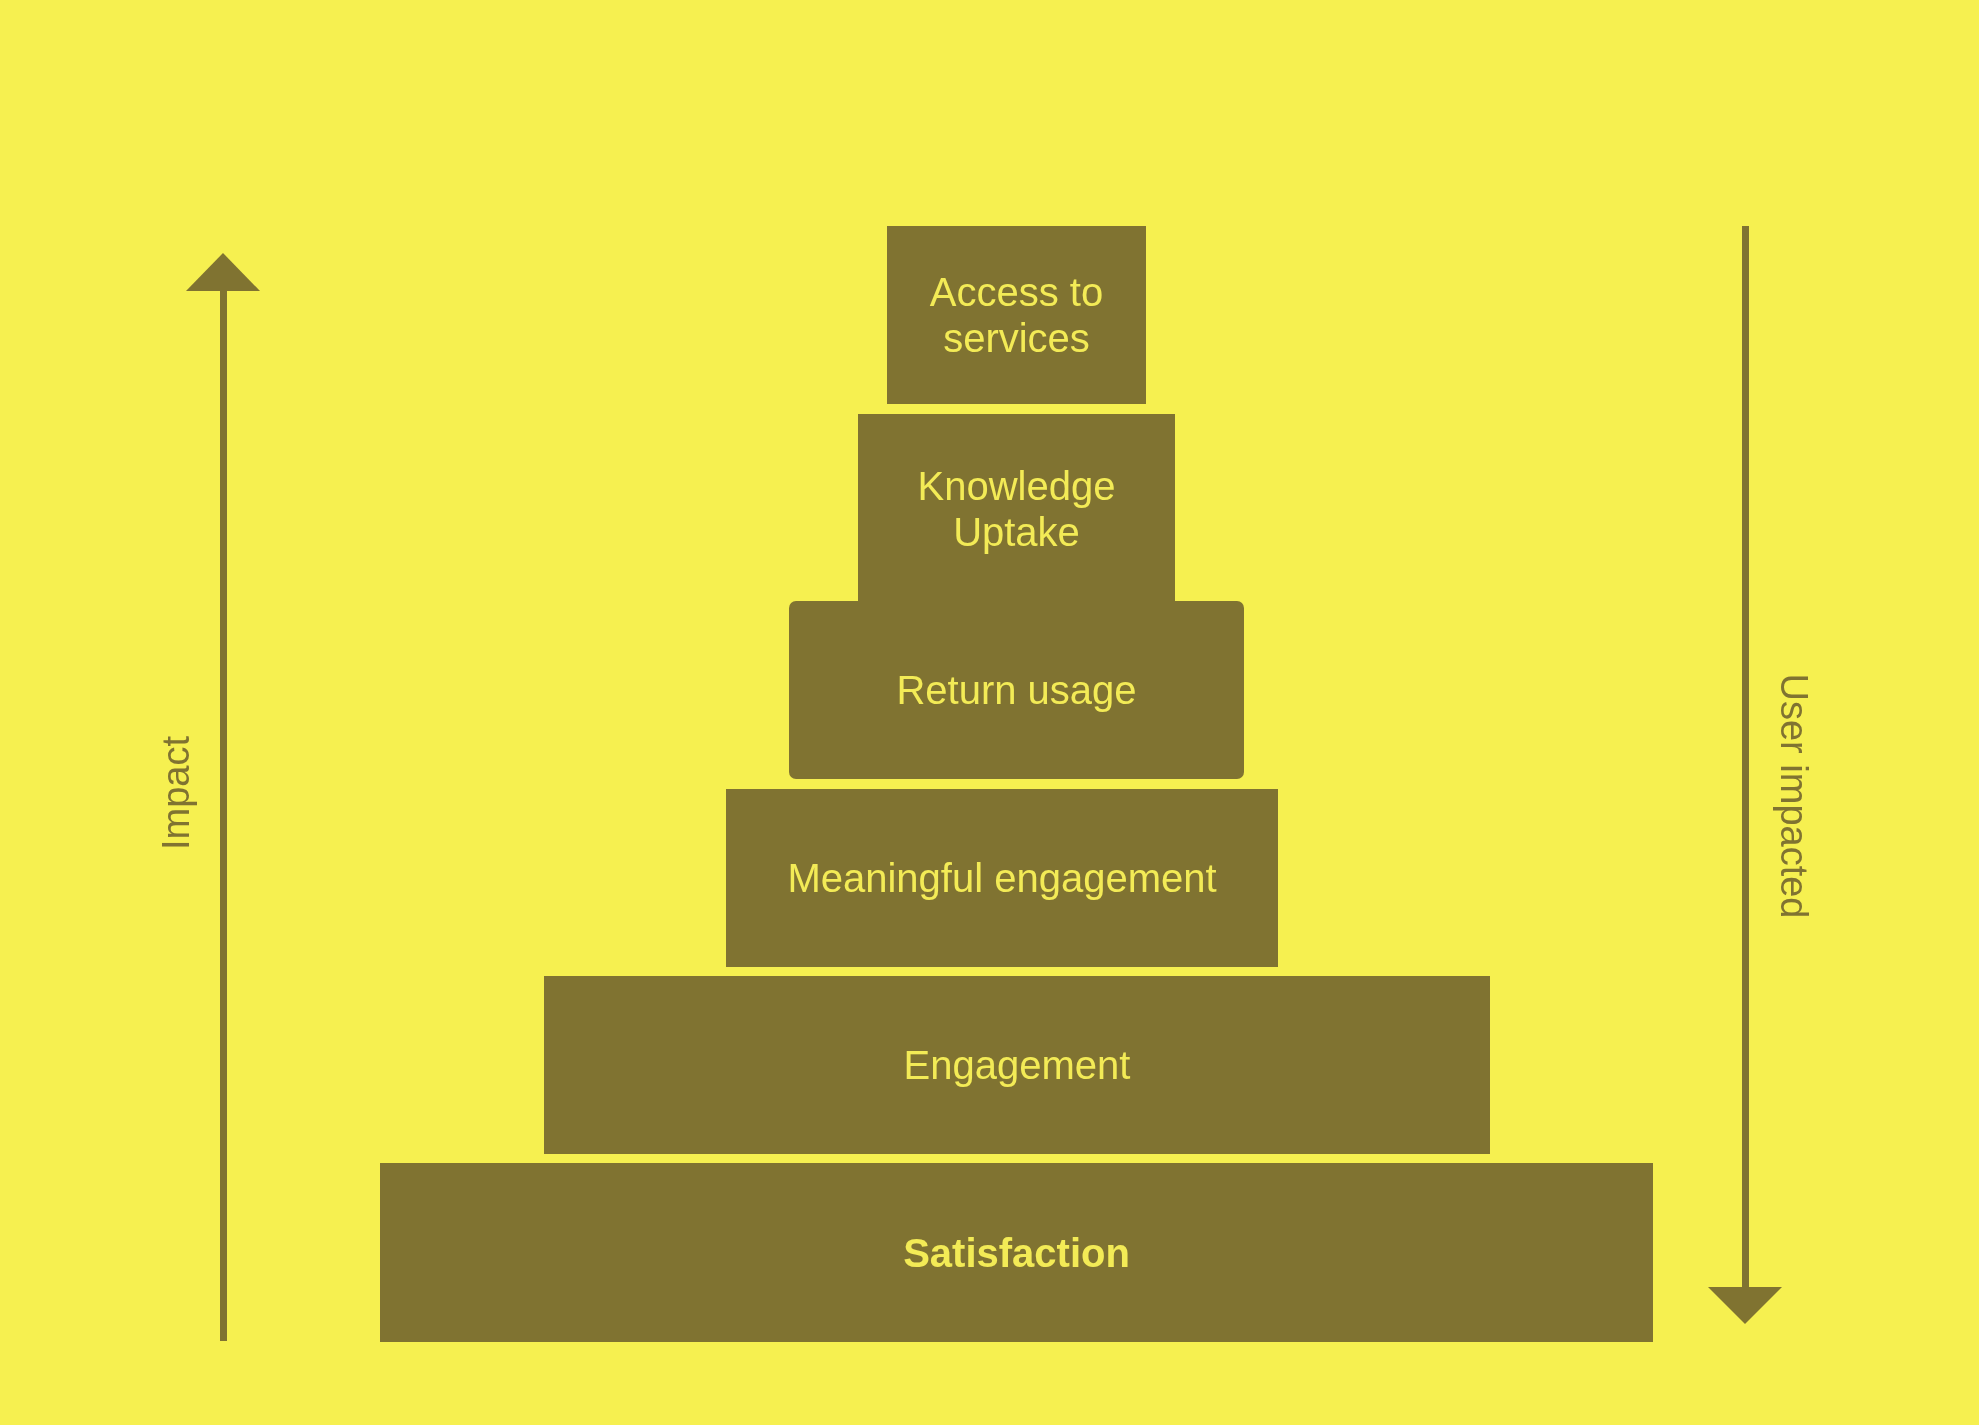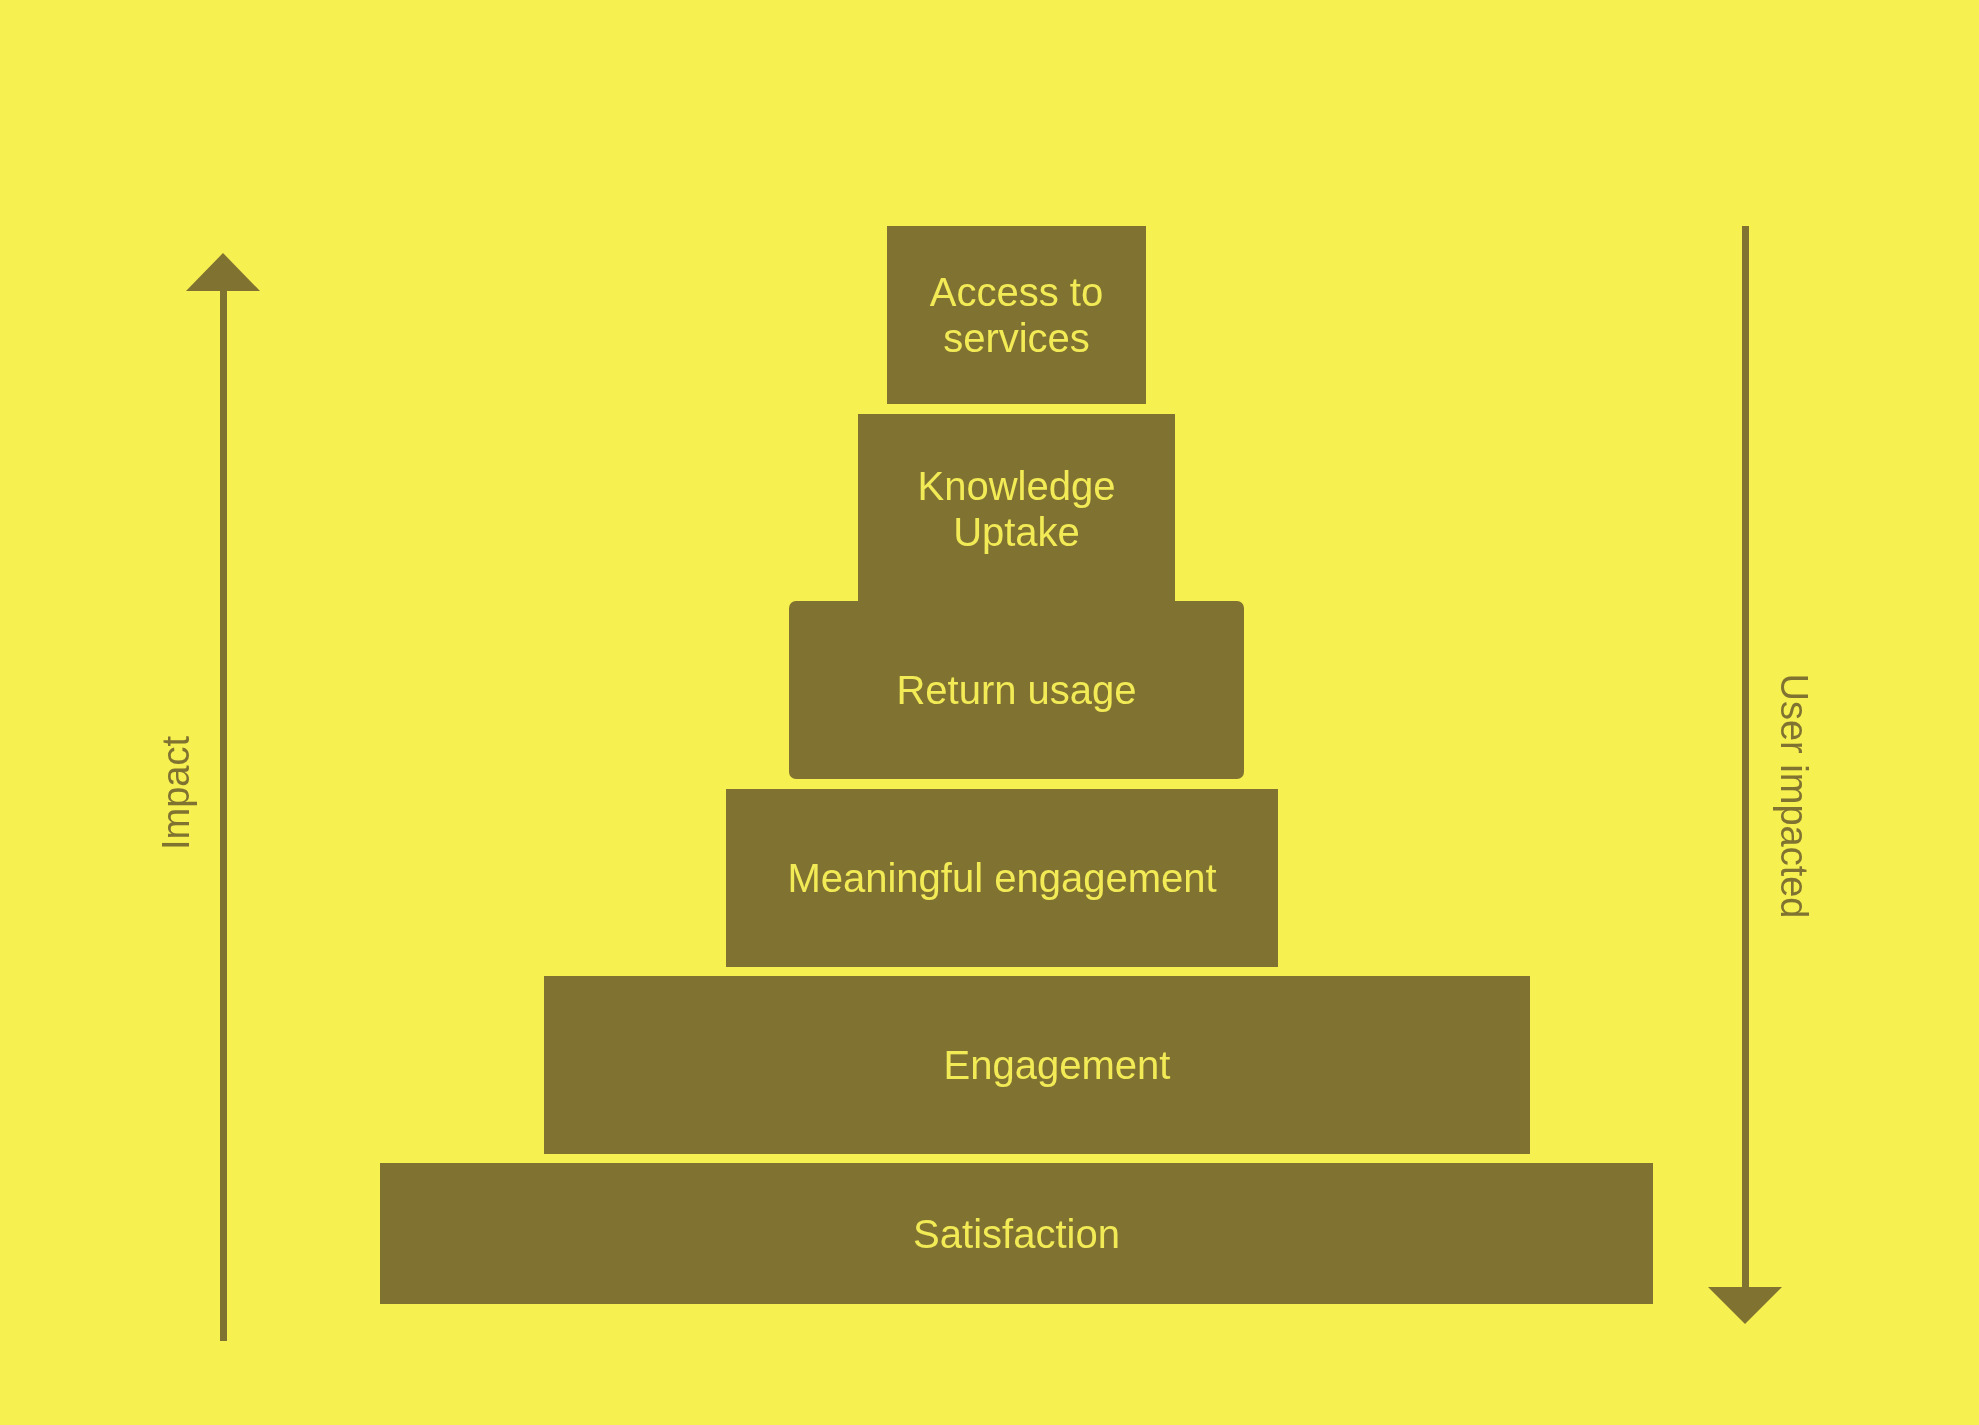--- a/index.html
+++ b/index.html
@@ -22,24 +22,24 @@
 <div class="tier" style="left:826px; top:414px; width:317px; height:190px;">
   <span>Knowledge
 Uptake</span>
 </div>
 <div class="tier" style="left:757px; top:601px; width:455px; height:178px;border-radius:7px;">
   <span>Return usage</span>
 </div>
 <div class="tier" style="left:694px; top:789px; width:552px; height:178px;">
   <span>Meaningful engagement</span>
 </div>
-<div class="tier" style="left:512px; top:976px; width:946px; height:178px;padding-left:40px;">
+<div class="tier" style="left:512px; top:976px; width:946px; height:178px;">
   <span>Engagement</span>
 </div>
-<div class="tier" style="left:348px; top:1163px; width:1273px; height:141px;">
+<div class="tier" style="left:348px; top:1163px; width:1273px; height:179px;font-weight:bold;">
   <span>Satisfaction</span>
 </div>
 
 <div>
   <div class="head" style="left:186px; top:253px; border-left:37.5px solid transparent; border-right:37.5px solid transparent; border-bottom:38px solid #807331;"></div>
   <div class="shaft" style="left:220px; top:290px; height:1051px;"></div>
   <div class="axis-label" style="left:176px; top:793px; transform:translate(-50%,-50%) rotate(-90deg);">Impact</div>
 </div>
 
 <div>

